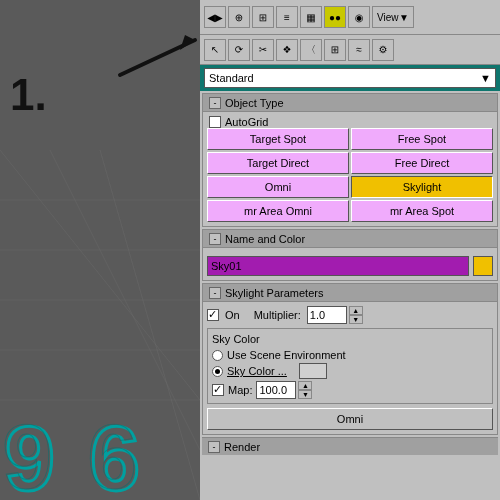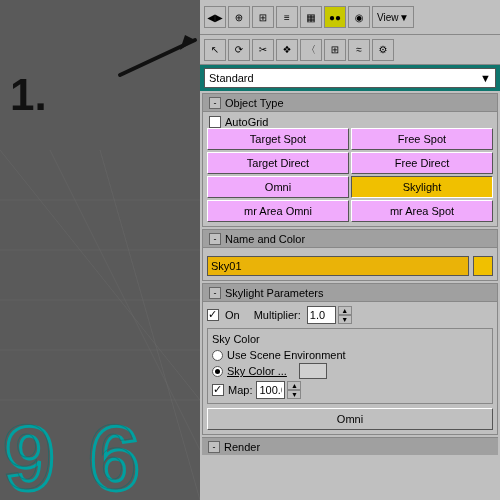--- a/index.html
+++ b/index.html
@@ -188,21 +188,21 @@
       display: flex;
       align-items: center;
       gap: 4px;
       margin-top: 4px;
     }
 
     .name-input {
       flex: 1;
       height: 20px;
       border: 1px solid #555;
-      background: #eab308;
+      background: #a21caf;
       padding: 0 3px;
       font-size: 11px;
     }
 
     .color-swatch {
       width: 20px;
       height: 20px;
       background: #f0c000;
       border: 1px solid #555;
       cursor: pointer;
@@ -234,21 +234,21 @@
       color: #000;
     }
 
     .spinner-container {
       display: flex;
       align-items: center;
       gap: 2px;
     }
 
     .spinner-input {
-      width: 29px;
+      width: 40px;
       height: 18px;
       border: 1px solid #555;
       background: white;
       font-size: 11px;
       text-align: left;
       padding: 0 2px;
     }
 
     .spinner-arrows {
       display: flex;

